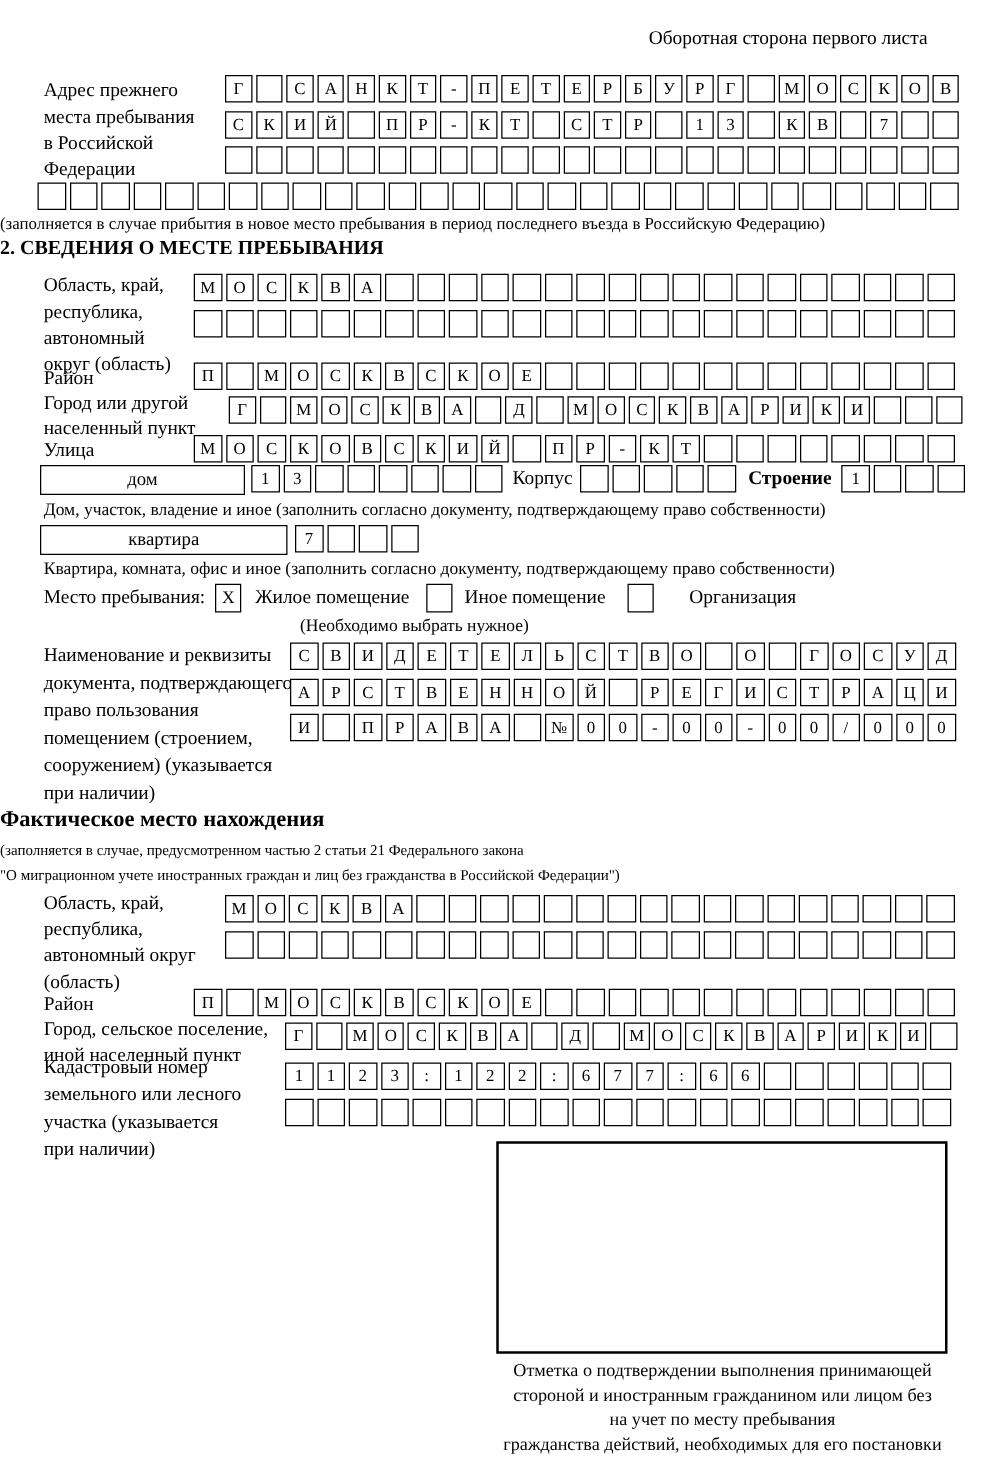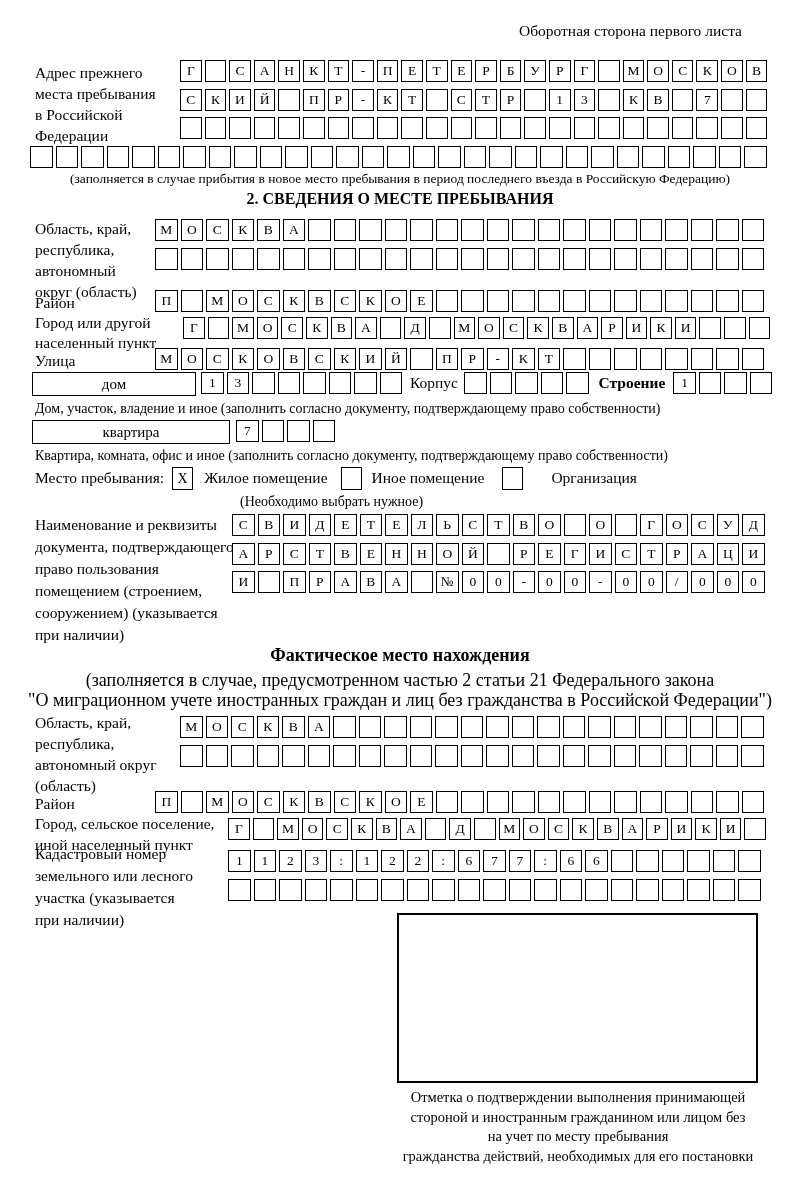--- a/index.html
+++ b/index.html
@@ -8,21 +8,21 @@
     width:800px;height:1180px;
     background:#ffffff;color:#000;
     font-family:"Liberation Serif", serif;
     overflow:hidden;
   }
   .abs{position:absolute;}
   .lbl{font-size:15.5px;line-height:21px;}
   .lbl2{font-size:15.5px;line-height:22px;}
   .note{font-size:13.5px;line-height:18px;}
   .bold{font-weight:bold;}
-  .center{left:0;width:800px;text-align:center;}
+  .center{left:0;width:800px;text-align:left;}
   .cells{display:flex;gap:3px;}
   .cell{
     box-sizing:border-box;
     width:21.6px;height:22px;
     border:1.5px solid #000;
     display:flex;align-items:center;justify-content:center;
     font-size:13.5px;font-family:"Liberation Serif",serif;
     background:#fff;flex:0 0 auto;
   }
   .cells.wide .cell{width:22.5px;}
@@ -445,21 +445,21 @@
         <span class="cell">0</span>
         <span class="cell">0</span>
         <span class="cell">/</span>
         <span class="cell">0</span>
         <span class="cell">0</span>
         <span class="cell">0</span>
       </div>
   </div>
 
   <div class="abs center bold" style="top:645px;font-size:18px;">Фактическое место нахождения</div>
-  <div class="abs note center" style="top:670px;font-size:18px;line-height:20px;">
+  <div class="abs note center" style="top:670px;font-size:12px;line-height:20px;">
     <div>(заполняется в случае, предусмотренном частью 2 статьи 21 Федерального закона</div>
     <div>"О миграционном учете иностранных граждан и лиц без гражданства в Российской Федерации")</div>
   </div>
 
   <div class="abs lbl" style="left:35px;top:712px;">
     <div>Область, край,</div>
     <div>республика,</div>
     <div>автономный округ</div>
     <div>(область)</div>
   </div>

